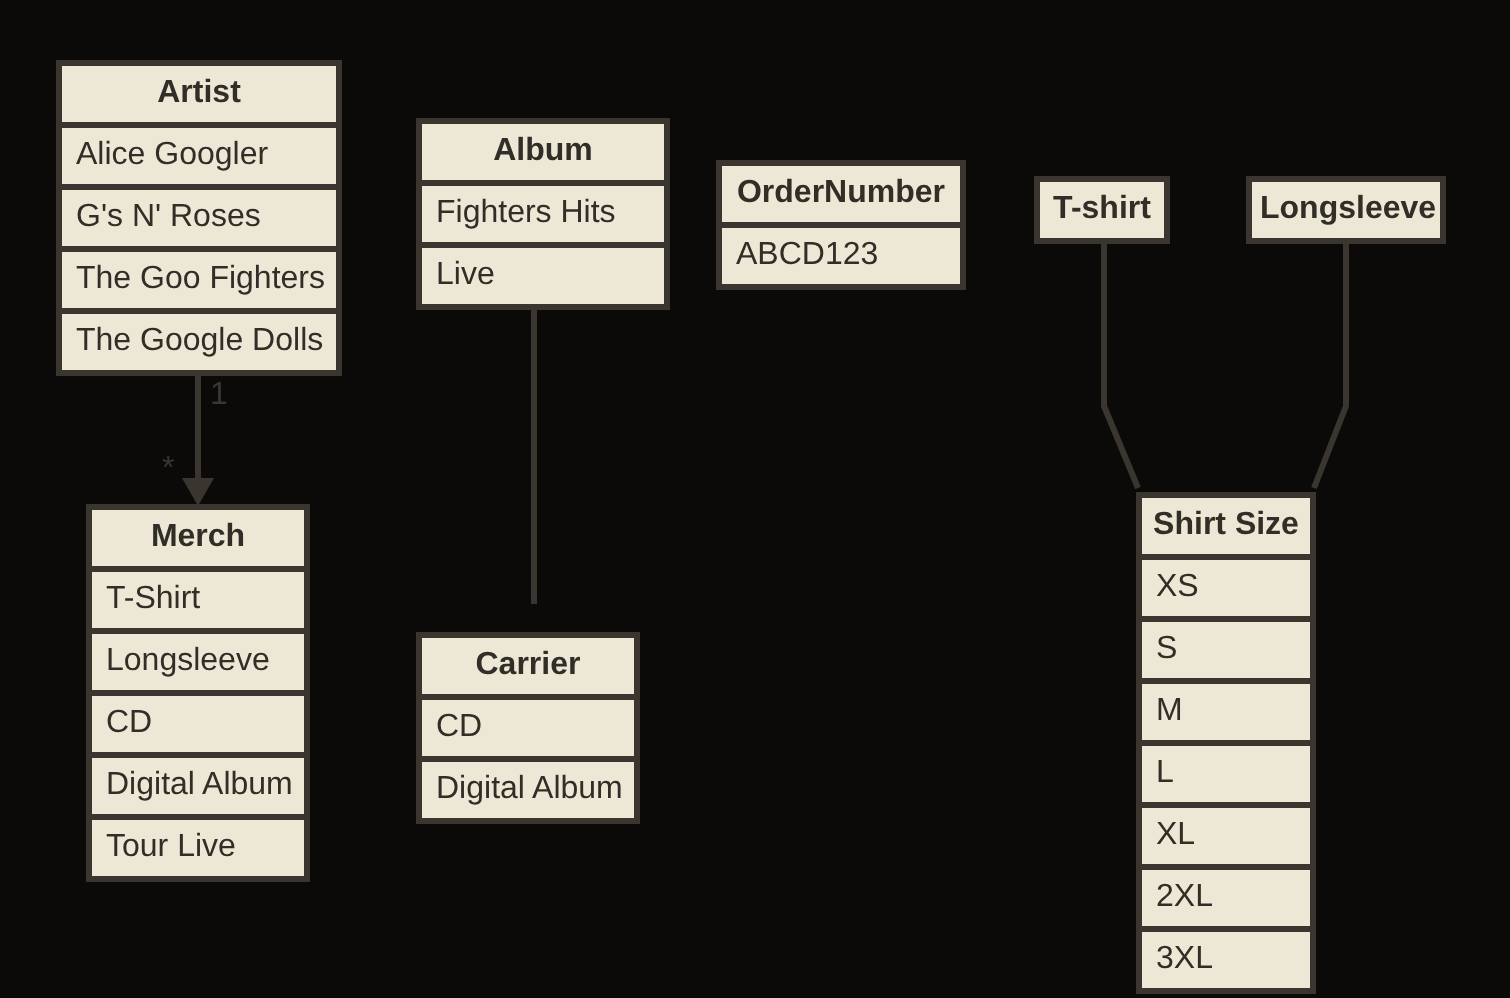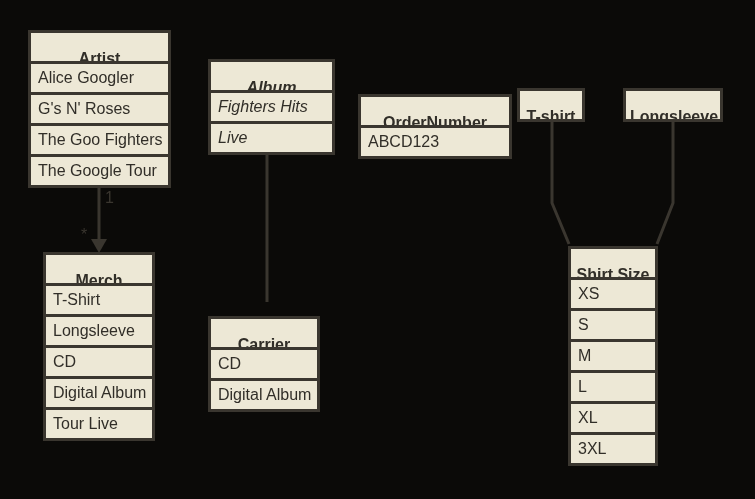--- a/index.html
+++ b/index.html
@@ -24,21 +24,21 @@
     font-size:16px;
     line-height:28px;
     padding:0 4px 12px 7px;
     white-space:nowrap;
     overflow:hidden;
   }
   .cell:first-child{margin-top:0;}
   .cell.header{
     text-align:center;
     font-weight:bold;
-    padding:12px 4px;
+    padding:0 4px;
   }
   .mult{
     position:absolute;
     color:var(--stroke,#3a362f);
     font-size:16px;
     line-height:16px;
   }
 </style>
 </head>
 <body>
@@ -55,28 +55,28 @@
 
   <span class="mult" style="left:105px;top:190px;">1</span>
   <span class="mult" style="left:81px;top:227px;">*</span>
 
   <div id="nodes">
       <div class="dtable" style="left: 28px; top: 30px; width: 143px;">
         <div class="cell header">Artist</div>
         <div class="cell">Alice Googler</div>
         <div class="cell">G's N' Roses</div>
         <div class="cell">The Goo Fighters</div>
-        <div class="cell">The Google Tour</div>
+        <div class="cell">The Google Dolls</div>
       </div>
-      <div class="dtable" style="left: 208px; top: 59px; width: 127px; font-style: italic;">
+      <div class="dtable" style="left: 208px; top: 59px; width: 127px;">
         <div class="cell header">Album</div>
         <div class="cell">Fighters Hits</div>
         <div class="cell">Live</div>
       </div>
-      <div class="dtable" style="left: 358px; top: 94px; width: 154px;">
+      <div class="dtable" style="left: 358px; top: 80px; width: 125px;">
         <div class="cell header">OrderNumber</div>
         <div class="cell">ABCD123</div>
       </div>
       <div class="dtable" style="left: 517px; top: 88px; width: 68px;">
         <div class="cell header">T-shirt</div>
       </div>
       <div class="dtable" style="left: 623px; top: 88px; width: 100px;">
         <div class="cell header">Longsleeve</div>
       </div>
       <div class="dtable" style="left: 43px; top: 252px; width: 112px;">
@@ -92,16 +92,17 @@
         <div class="cell">CD</div>
         <div class="cell">Digital Album</div>
       </div>
       <div class="dtable" style="left: 568px; top: 223px; width: 90px; margin-top: 23px;">
         <div class="cell header">Shirt Size</div>
         <div class="cell">XS</div>
         <div class="cell">S</div>
         <div class="cell">M</div>
         <div class="cell">L</div>
         <div class="cell">XL</div>
+        <div class="cell">2XL</div>
         <div class="cell">3XL</div>
       </div>
     </div>
 </div>
 
 </body></html>

